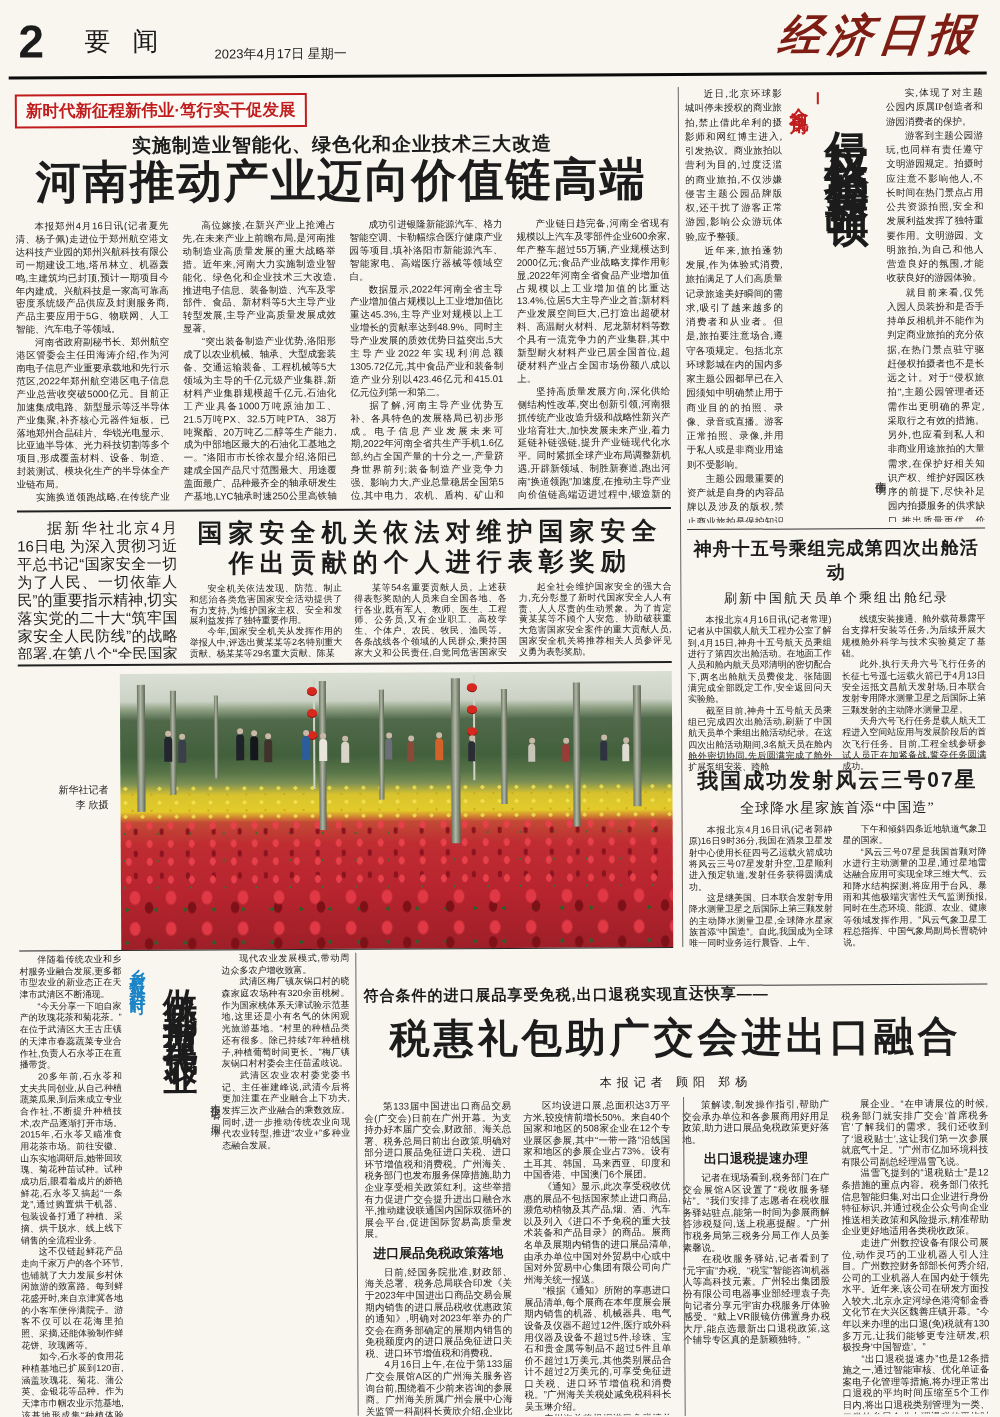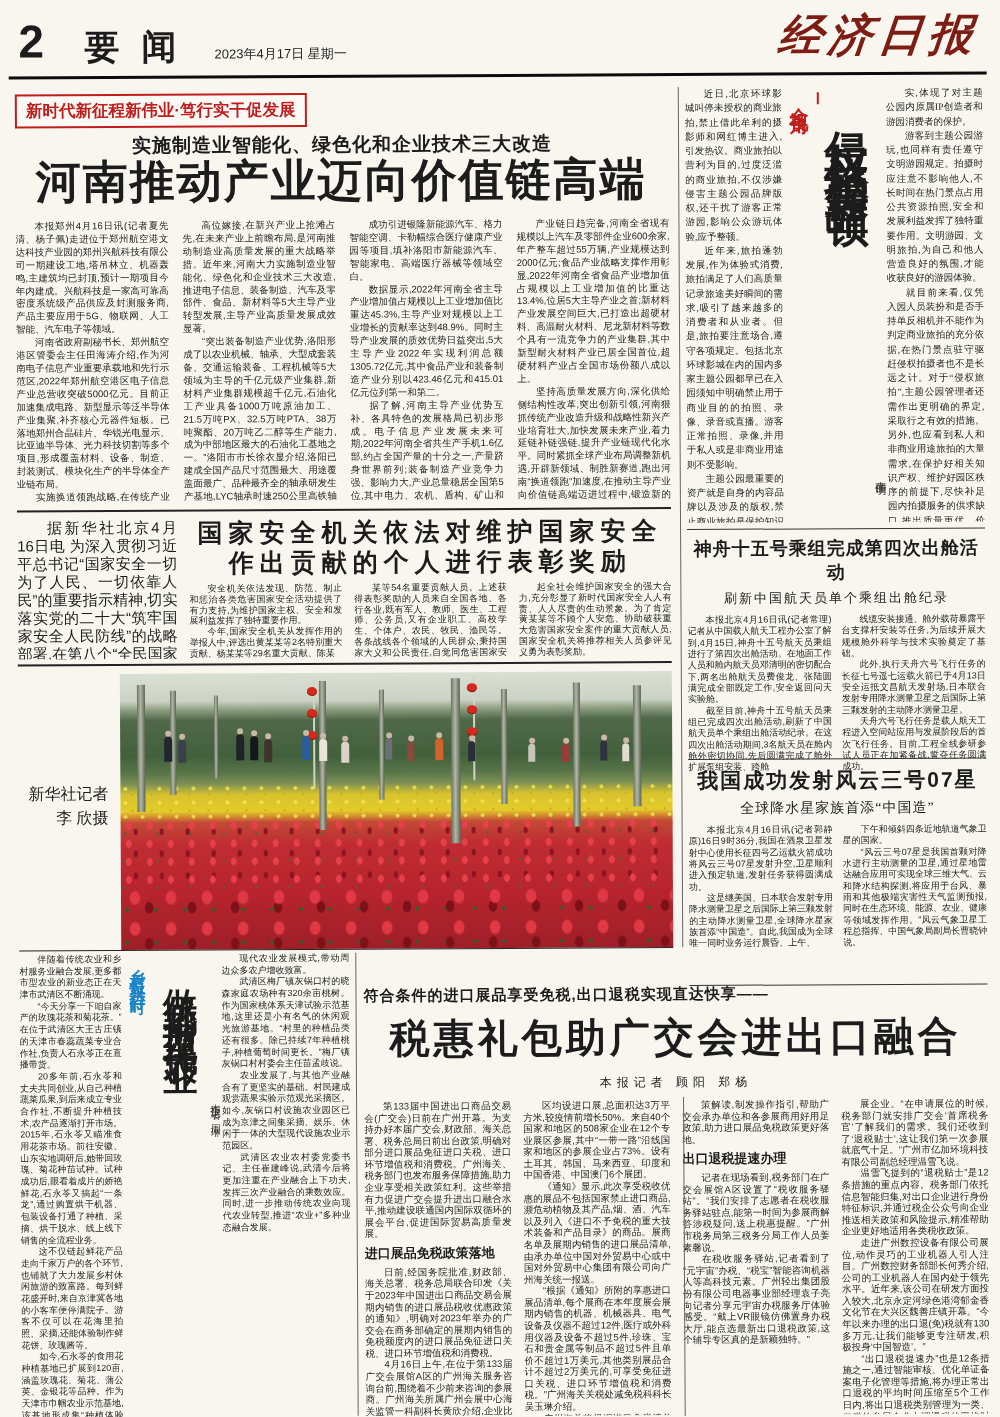--- a/index.html
+++ b/index.html
@@ -1,28 +1,28 @@
 <!DOCTYPE html>
 <html lang="zh"><head>
 <meta charset="utf-8">
 <style>
   html,body{margin:0;padding:0;}
   .page{position:relative;width:1000px;height:1417px;background:#f8f6ef;overflow:hidden;
         font-family:"Liberation Sans",sans-serif;color:#1c1c1c;}
   .tilt{position:absolute;left:0;top:0;width:1000px;height:1417px;transform:rotate(-0.3deg);transform-origin:50% 50%;}
   
   .pnum{position:absolute;left:22px;top:12px;font-size:46px;font-weight:900;}
-  .psec{position:absolute;left:88px;top:22px;font-size:35px;font-weight:700;letter-spacing:22px;}
+  .psec{position:absolute;left:88px;top:22px;font-size:26px;font-weight:400;letter-spacing:22px;}
   .pdate{position:absolute;left:218px;top:44px;font-size:13px;color:#222;}
   .masthead{position:absolute;right:18px;top:8px;font-family:"Liberation Serif",serif;font-style:italic;
             font-weight:bold;font-size:44px;color:#7e1d14;letter-spacing:6px;transform:skewX(-6deg);}
   .hrule{position:absolute;left:12px;right:10px;top:74px;border-top:3px solid #0c0c0c;}
   
   .ncol p{margin:0;text-indent:2em;text-align:justify;}
-  .subhead{margin:6px 0 5px;text-align:left;font-size:13px;font-weight:bold;}
+  .subhead{margin:6px 0 5px;text-align:center;font-size:13px;font-weight:bold;}
   .vert{writing-mode:vertical-rl;text-orientation:upright;}
   
   .banner{position:absolute;left:18px;top:92px;display:inline-block;padding:4px 9px;border:2px solid #c01e1e;
           color:#c01e1e;font-weight:bold;font-size:16.5px;background:#fdf9f5;}
   .lead-kicker{position:absolute;left:40px;top:131px;width:610px;text-align:center;font-size:19px;font-weight:bold;letter-spacing:1px;}
   .lead-headline{position:absolute;left:14px;top:150px;width:660px;margin:0;text-align:center;
                  font-size:45px;font-weight:900;letter-spacing:2px;}
   .lead-cols{position:absolute;left:18px;top:218px;width:654px;height:284px;display:flex;gap:14px;}
   .lead-cols .ncol{flex:1;overflow:hidden;font-size:9.5px;line-height:1.36;}
   
@@ -51,21 +51,21 @@
                       radial-gradient(ellipse 8px 11px at 28px 24px,#7e1018 45%,transparent 60%),
                       radial-gradient(circle 3px at 6px 26px,#2f5e2b 55%,transparent 70%);
      background-size:36px 31px,43px 36px,29px 33px;}
   .trunk{position:absolute;background:linear-gradient(90deg,#6d7463,#b0b8a5 45%,#5c6353);}
   .person{position:absolute;border-radius:4px 4px 0 0;}
   .person::before{content:"";position:absolute;top:-6px;left:1px;width:6px;height:6px;border-radius:50%;background:#c9b8a8;}
   .pole{position:absolute;width:2px;background:#cfd3c9;}
   .lantern{position:absolute;width:10px;height:8px;border-radius:50%;background:#d6281e;box-shadow:0 1px 0 #8e130c;}
   .caption{position:absolute;left:18px;top:772px;width:94px;height:176px;font-size:10px;line-height:1.5;color:#222;}
   .caption p{margin:0;text-indent:2em;text-align:justify;}
-  .credit{margin-top:8px;text-align:right;padding-right:4px;font-size:16px;line-height:1.5;}
+  .credit{margin-top:8px;text-align:right;padding-right:4px;font-size:10px;line-height:1.5;}
   
   .jin{position:absolute;left:688px;top:88px;width:298px;height:436px;display:flex;}
   .jin .ncol{width:97px;overflow:hidden;font-size:9.5px;line-height:1.5;font-family:"Liberation Serif",serif;}
   .jin-center{position:relative;width:104px;flex:none;}
   .jin-label{position:absolute;left:4px;top:6px;color:#c01e1e;font-weight:900;font-size:19px;letter-spacing:4px;
              border-right:2px solid #c01e1e;padding-right:5px;}
   .jin-headline{position:absolute;left:36px;top:10px;height:400px;font-size:44px;font-weight:900;letter-spacing:12px;}
   .jin-byline{position:absolute;right:0px;bottom:44px;font-size:11px;letter-spacing:2px;color:#333;}
   .sb-rule{position:absolute;left:688px;width:298px;border-top:1.5px solid #333;}
   .sb-article{position:absolute;left:688px;width:298px;}
@@ -261,21 +261,20 @@
           <p>20多年前,石永苓和丈夫共同创业,从自己种植蔬菜瓜果,到后来成立专业合作社,不断提升种植技术,农产品逐渐打开市场。2015年,石永苓又瞄准食用花茶市场。前往安徽、山东实地调研后,她带回玫瑰、菊花种苗试种。试种成功后,眼看着成片的娇艳鲜花,石永苓又搞起“一条龙”,通过购置烘干机器、包装设备打通了种植、采摘、烘干脱水、线上线下销售的全流程业务。</p>
           <p>这不仅链起鲜花产品走向千家万户的各个环节,也铺就了大力发展乡村休闲旅游的致富路。每到鲜花盛开时,来自京津冀各地的小客车便停满院子。游客不仅可以在花海里拍照、采摘,还能体验制作鲜花饼、玫瑰酱等。</p>
           <p>如今,石永苓的食用花种植基地已扩展到120亩,涵盖玫瑰花、菊花、蒲公英、金银花等品种。作为天津市巾帼农业示范基地,该基地形成集“种植体验+产品售卖+旅游观光”于一体的都市型</p>
         </div>
     <div class="rural-label vert">乡村振兴进行时</div>
     <div class="rural-headline vert">做优都市型现代农业</div>
     <div class="rural-byline vert">本报记者 周琳</div>
     <div class="ncol rural-c2">
           <p>现代农业发展模式,带动周边众多农户增收致富。</p>
           <p>武清区梅厂镇灰锅口村的晓森家庭农场种有320余亩桃树。作为国家桃体系天津试验示范基地,这里还是小有名气的休闲观光旅游基地。“村里的种植品类还有很多。除已持续7年种植桃子,种植葡萄时间更长。”梅厂镇灰锅口村村委会主任苗孟歧说。</p>
-          <p>农业发展了,与其他产业融合有了更坚实的基础。村民建成观赏蔬果实验示范观光采摘区。如今,灰锅口村设施农业园区已成为京津之间集采摘、娱乐、休闲于一体的大型现代设施农业示范园区。</p>
           <p>武清区农业农村委党委书记、主任崔建峰说,武清今后将更加注重在产业融合上下功夫,发挥三次产业融合的乘数效应。同时,进一步推动传统农业向现代农业转型,推进“农业+”多种业态融合发展。</p>
         </div>
   </section>
 
   <section class="tax">
     <div class="tax-kicker">符合条件的进口展品享受免税,出口退税实现直达快享——</div>
     <h1 class="tax-headline">税惠礼包助广交会进出口融合</h1>
     <div class="tax-byline">本报记者 顾阳 郑杨</div>
     <div class="tax-cols">
       <div class="ncol">

